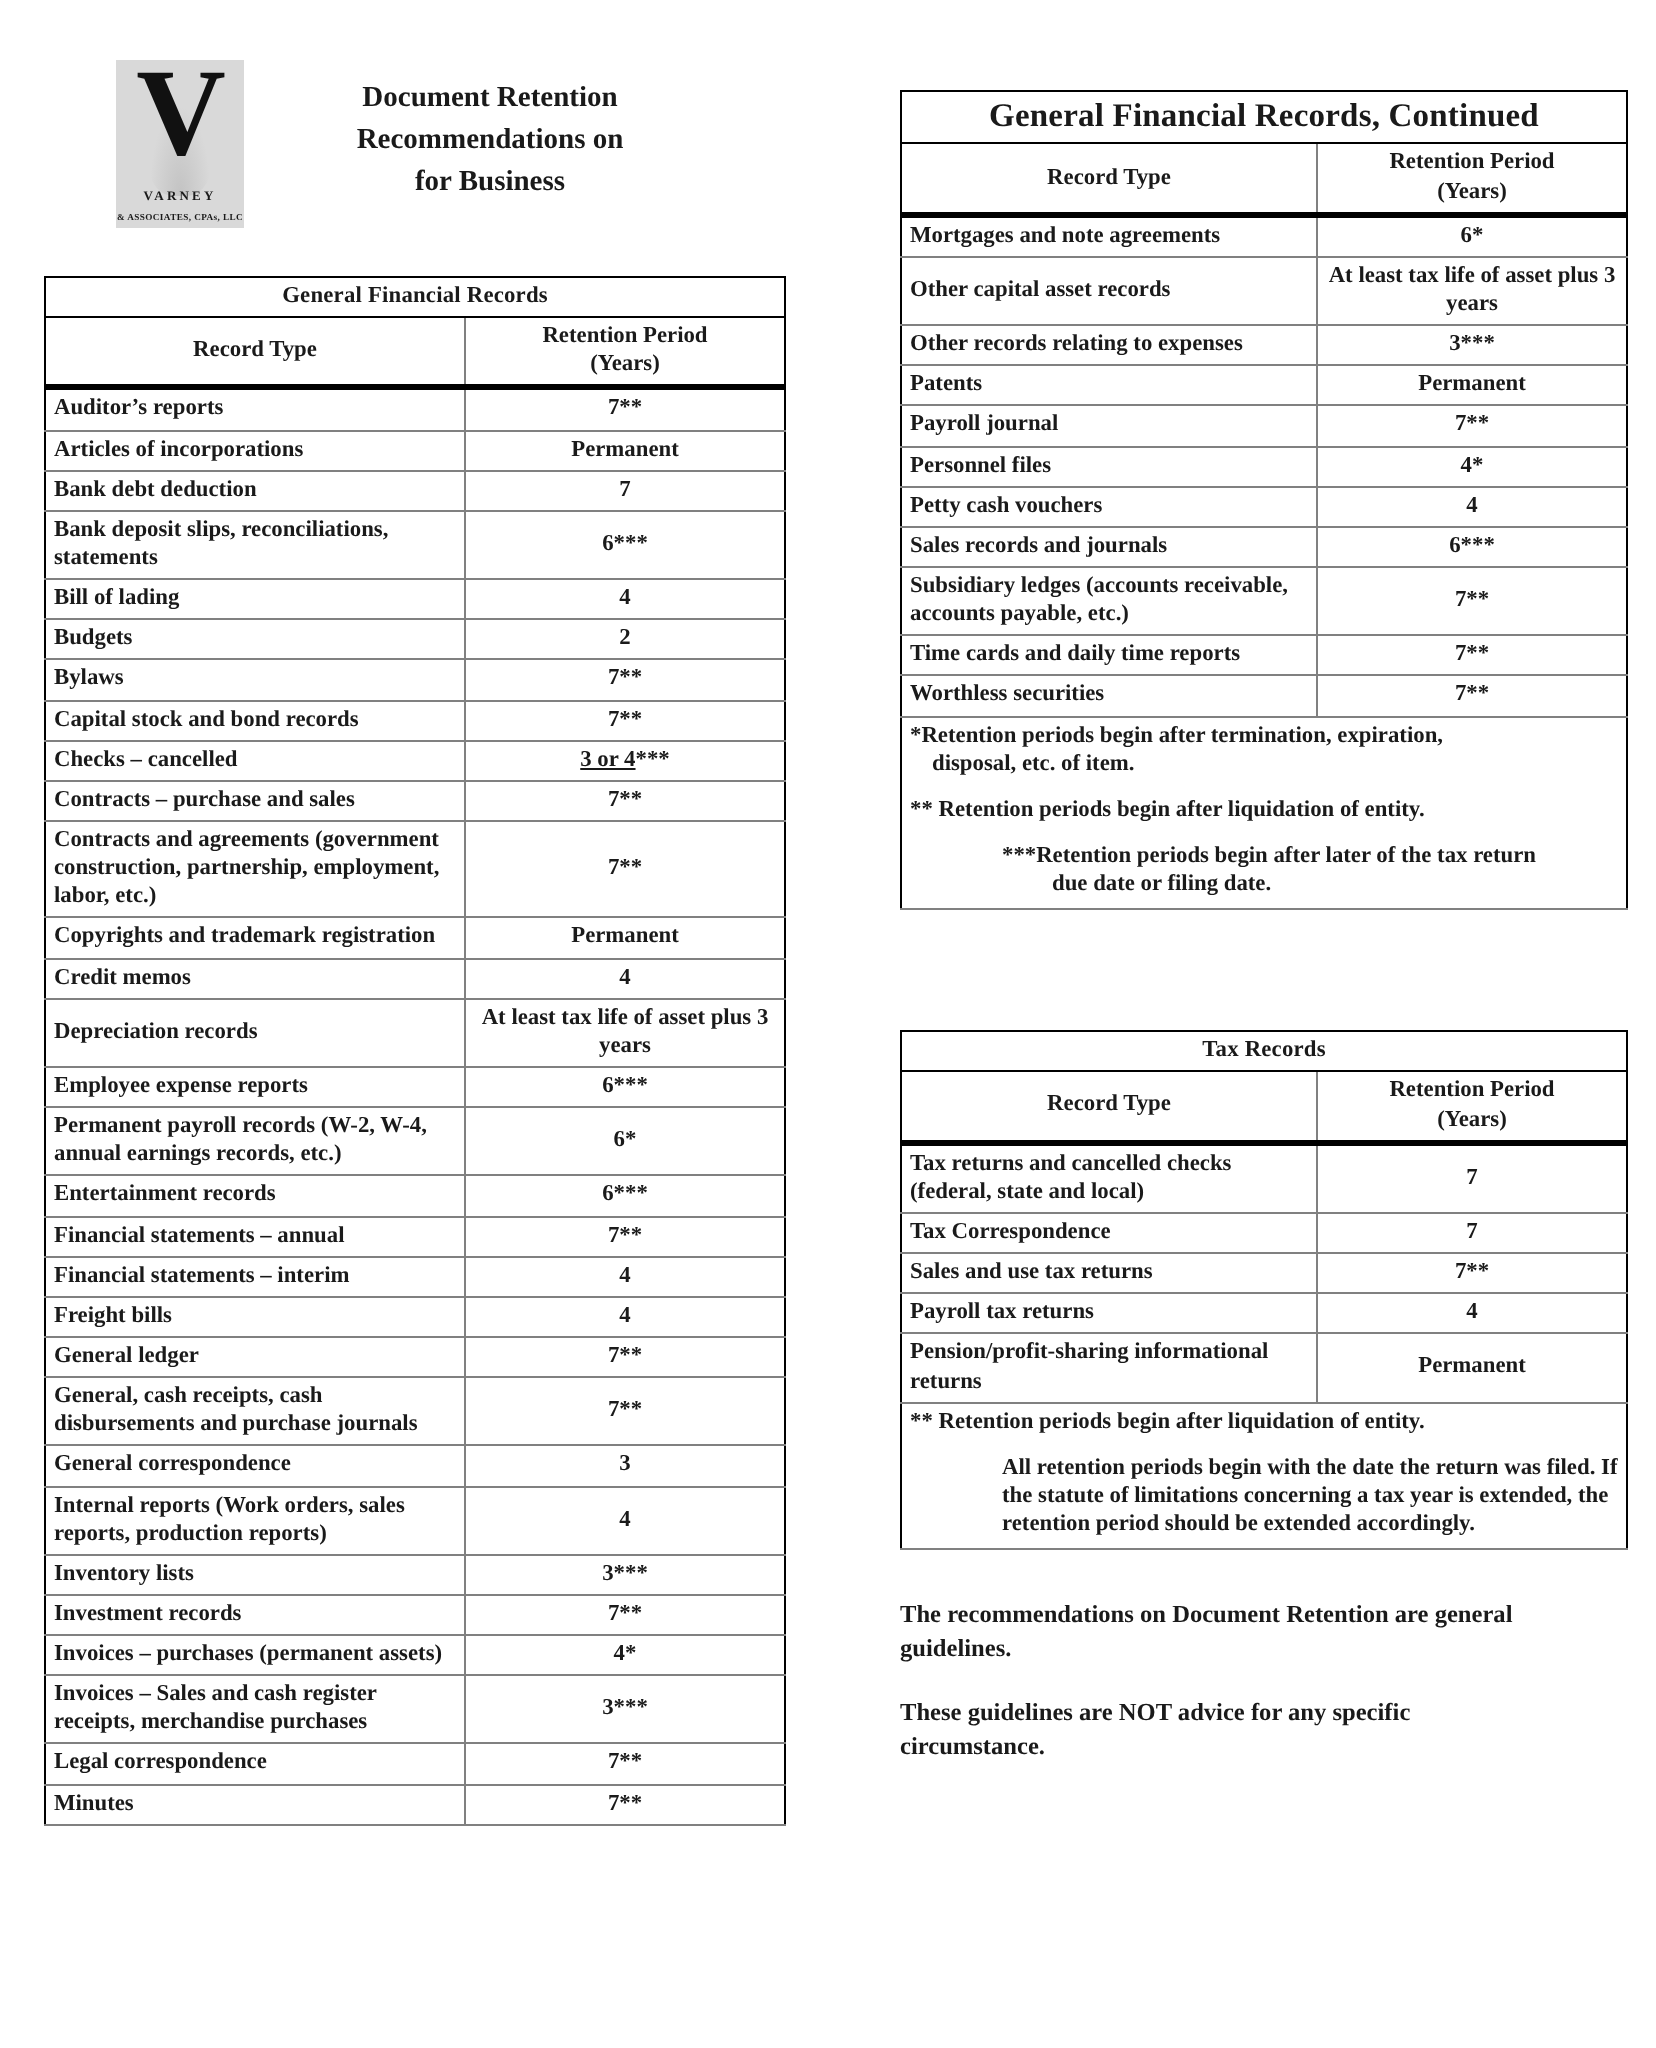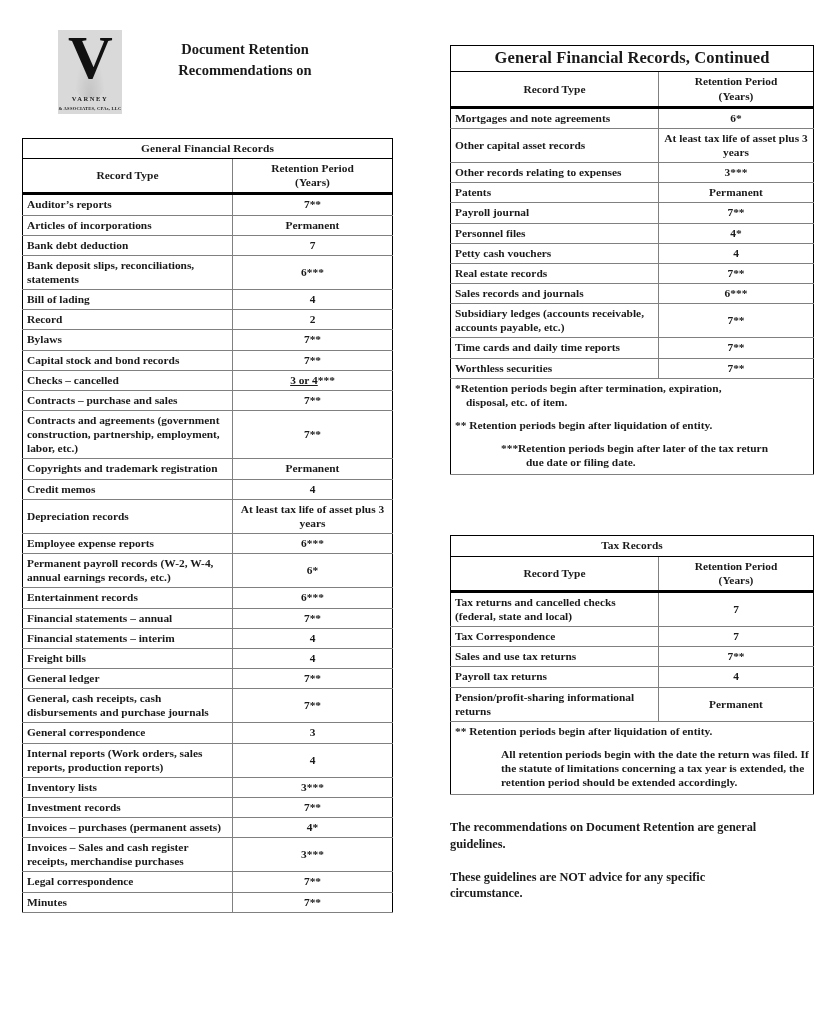--- a/index.html
+++ b/index.html
@@ -195,20 +195,21 @@
     <div class="masthead">
       <div class="logo">
         <div class="logo-hands"></div>
         <div class="logo-v">V</div>
         <div class="logo-name">VARNEY</div>
         <div class="logo-sub">&amp; ASSOCIATES, CPAs, LLC</div>
       </div>
       <div class="masthead-title">
         <div>Document Retention</div>
         <div>Recommendations on</div>
+        <div>for Business</div>
       </div>
     </div>
 
     <table class="rt">
       <colgroup>
           <col style="width:210px">
           <col style="width:160px">
         </colgroup>
       <tbody>
         <tr class="tbl-title">
@@ -237,21 +238,21 @@
           </tr>
           <tr>
             <td class="rec">Bank deposit slips, reconciliations, statements</td>
             <td class="per">6***</td>
           </tr>
           <tr>
             <td class="rec">Bill of lading</td>
             <td class="per">4</td>
           </tr>
           <tr>
-            <td class="rec">Record</td>
+            <td class="rec">Budgets</td>
             <td class="per">2</td>
           </tr>
           <tr>
             <td class="rec">Bylaws</td>
             <td class="per">7**</td>
           </tr>
           <tr>
             <td class="rec">Capital stock and bond records</td>
             <td class="per">7**</td>
           </tr>
@@ -388,24 +389,20 @@
             <td class="rec">Payroll journal</td>
             <td class="per">7**</td>
           </tr>
           <tr>
             <td class="rec">Personnel files</td>
             <td class="per">4*</td>
           </tr>
           <tr>
             <td class="rec">Petty cash vouchers</td>
             <td class="per">4</td>
-          </tr>
-          <tr>
-            <td class="rec">Real estate records</td>
-            <td class="per">7**</td>
           </tr>
           <tr>
             <td class="rec">Sales records and journals</td>
             <td class="per">6***</td>
           </tr>
           <tr>
             <td class="rec">Subsidiary ledges (accounts receivable, accounts payable, etc.)</td>
             <td class="per">7**</td>
           </tr>
           <tr>

